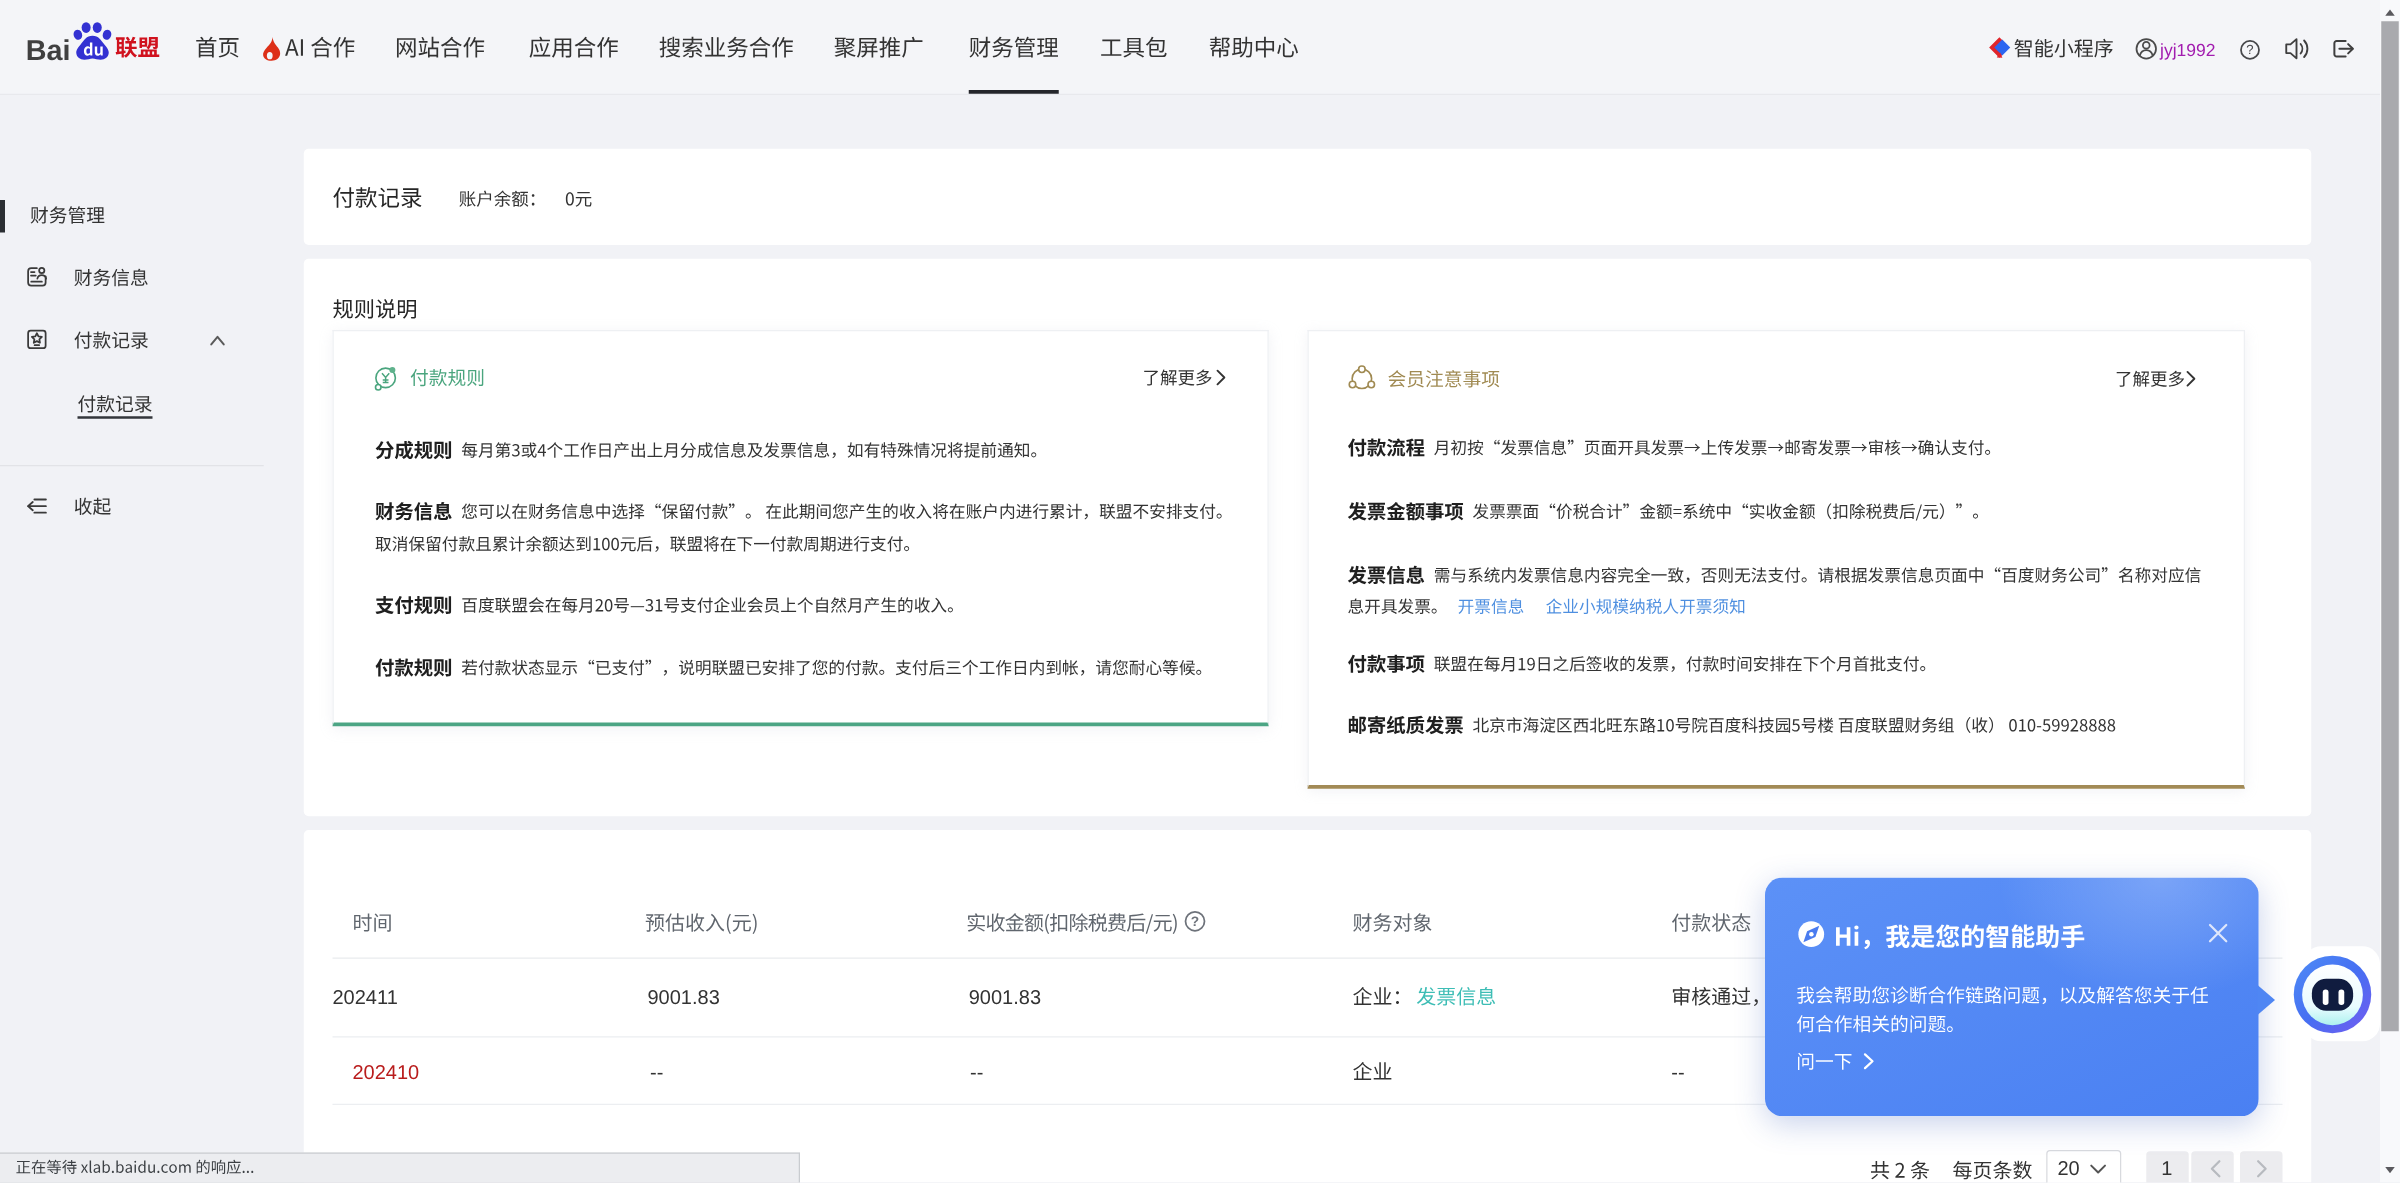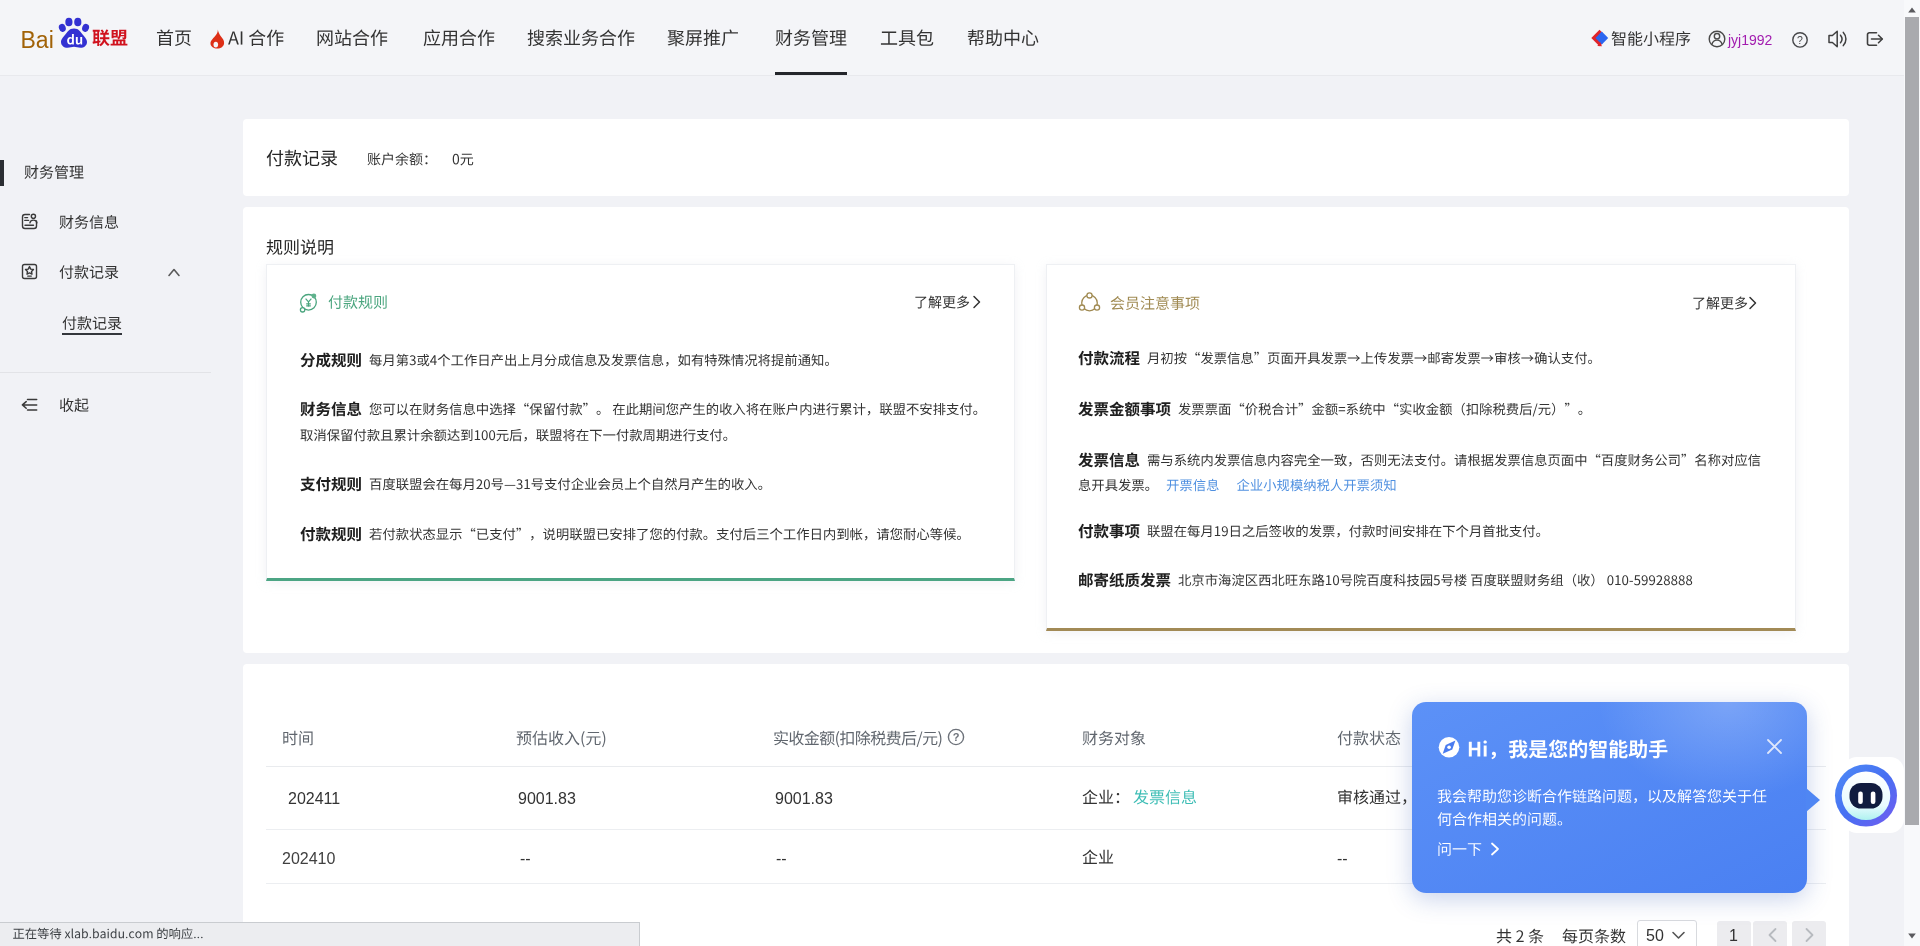--- a/index.html
+++ b/index.html
@@ -1,47 +1,47 @@
 <!DOCTYPE html>
 <html><head><meta charset="utf-8"><title>p</title><style>
 *{margin:0;padding:0;box-sizing:border-box}
 html,body{width:1920px;height:946px;overflow:hidden}
 body{font-family:"Liberation Sans",sans-serif;background:#f1f2f6;position:relative}
 .a{position:absolute}
 </style></head><body>
 <div class="a" style="left:0;top:0;width:1920px;height:76px;background:#f4f5f8;border-bottom:1px solid #e8e9ed"></div>
 <div class="a" style="left:775px;top:72px;width:72px;height:3px;background:#24262b"></div>
-<div class="a" style="left:20.5px;top:28.5px;font-size:23px;font-weight:normal;color:#a16207;line-height:1">Bai</div>
+<div class="a" style="left:20.5px;top:28.5px;font-size:23px;font-weight:bold;color:#404040;line-height:1">Bai</div>
 <div class="a" style="left:1728px;top:33px;font-size:14px;color:#a21caf;line-height:1">jyj1992</div>
 
 <div class="a" style="left:0;top:160px;width:4px;height:26px;background:#2b2e33"></div>
 <div class="a" style="left:62px;top:333px;width:60px;height:2px;background:#33363b"></div>
 <div class="a" style="left:0;top:371.5px;width:211px;height:1px;background:#e2e3e7"></div>
 
 <div class="a" style="left:243px;top:119px;width:1606px;height:77px;background:#fff;border-radius:4px"></div>
 <div class="a" style="left:243px;top:207px;width:1606px;height:446px;background:#fff;border-radius:4px"></div>
 <div class="a" style="left:243px;top:664px;width:1606px;height:282px;background:#fff;border-radius:4px 4px 0 0"></div>
 
 <div class="a" style="left:266px;top:264px;width:749px;height:317px;background:#fff;border:1px solid #eef0f3;border-bottom:3px solid #4ca584;box-shadow:0 2px 10px rgba(190,196,210,.22)"></div>
 <div class="a" style="left:1046px;top:264px;width:750px;height:367px;background:#fff;border:1px solid #eef0f3;border-bottom:3px solid #a28a56;box-shadow:0 2px 10px rgba(190,196,210,.22)"></div>
 
 <div class="a" style="left:266px;top:766px;width:1560px;height:1px;background:#e9ebee"></div>
 <div class="a" style="left:266px;top:829px;width:1560px;height:1px;background:#eceef1"></div>
 <div class="a" style="left:266px;top:883px;width:1560px;height:1px;background:#eceef1"></div>
 
-<div class="a" style="left:288px;top:791px;font-size:16px;color:#333;line-height:1">202411</div>
+<div class="a" style="left:266px;top:791px;font-size:16px;color:#333;line-height:1">202411</div>
 <div class="a" style="left:518px;top:791px;font-size:16px;color:#333;line-height:1">9001.83</div>
 <div class="a" style="left:775px;top:791px;font-size:16px;color:#333;line-height:1">9001.83</div>
-<div class="a" style="left:282px;top:851px;font-size:16px;color:#404040;line-height:1">202410</div>
+<div class="a" style="left:282px;top:851px;font-size:16px;color:#b91c1c;line-height:1">202410</div>
 <div class="a" style="left:520px;top:851px;font-size:16px;color:#333;line-height:1">--</div>
 <div class="a" style="left:776px;top:851px;font-size:16px;color:#333;line-height:1">--</div>
 <div class="a" style="left:1337px;top:851px;font-size:16px;color:#333;line-height:1">--</div>
 
 <div class="a" style="left:1637px;top:920px;width:60px;height:30px;background:#fff;border:1px solid #d8dade;border-radius:3px"></div>
-<div class="a" style="left:1646px;top:928px;font-size:16px;color:#333;line-height:1">50</div>
+<div class="a" style="left:1646px;top:928px;font-size:16px;color:#333;line-height:1">20</div>
 <div class="a" style="left:1717px;top:921px;width:34px;height:29px;background:#ececef;border-radius:3px"></div>
 <div class="a" style="left:1729px;top:928px;font-size:16px;color:#333;line-height:1">1</div>
 <div class="a" style="left:1753px;top:921px;width:34px;height:29px;background:#ececef;border-radius:3px"></div>
 <div class="a" style="left:1792px;top:921px;width:34px;height:29px;background:#ececef;border-radius:3px"></div>
 
 <div class="a" style="left:1904px;top:0;width:16px;height:946px;background:#f8f9fb"></div>
 <div class="a" style="left:1905px;top:17px;width:14px;height:808px;background:#a9aaae"></div>
 
 <div class="a" style="left:1412px;top:702px;width:395px;height:191px;border-radius:14px;background:radial-gradient(200px 150px at 80% 0%,rgba(255,255,255,.22),rgba(255,255,255,0) 65%),linear-gradient(155deg,#5c91f7 0%,#4a80f2 100%);box-shadow:0 6px 24px rgba(40,80,180,.25)"></div>
 

